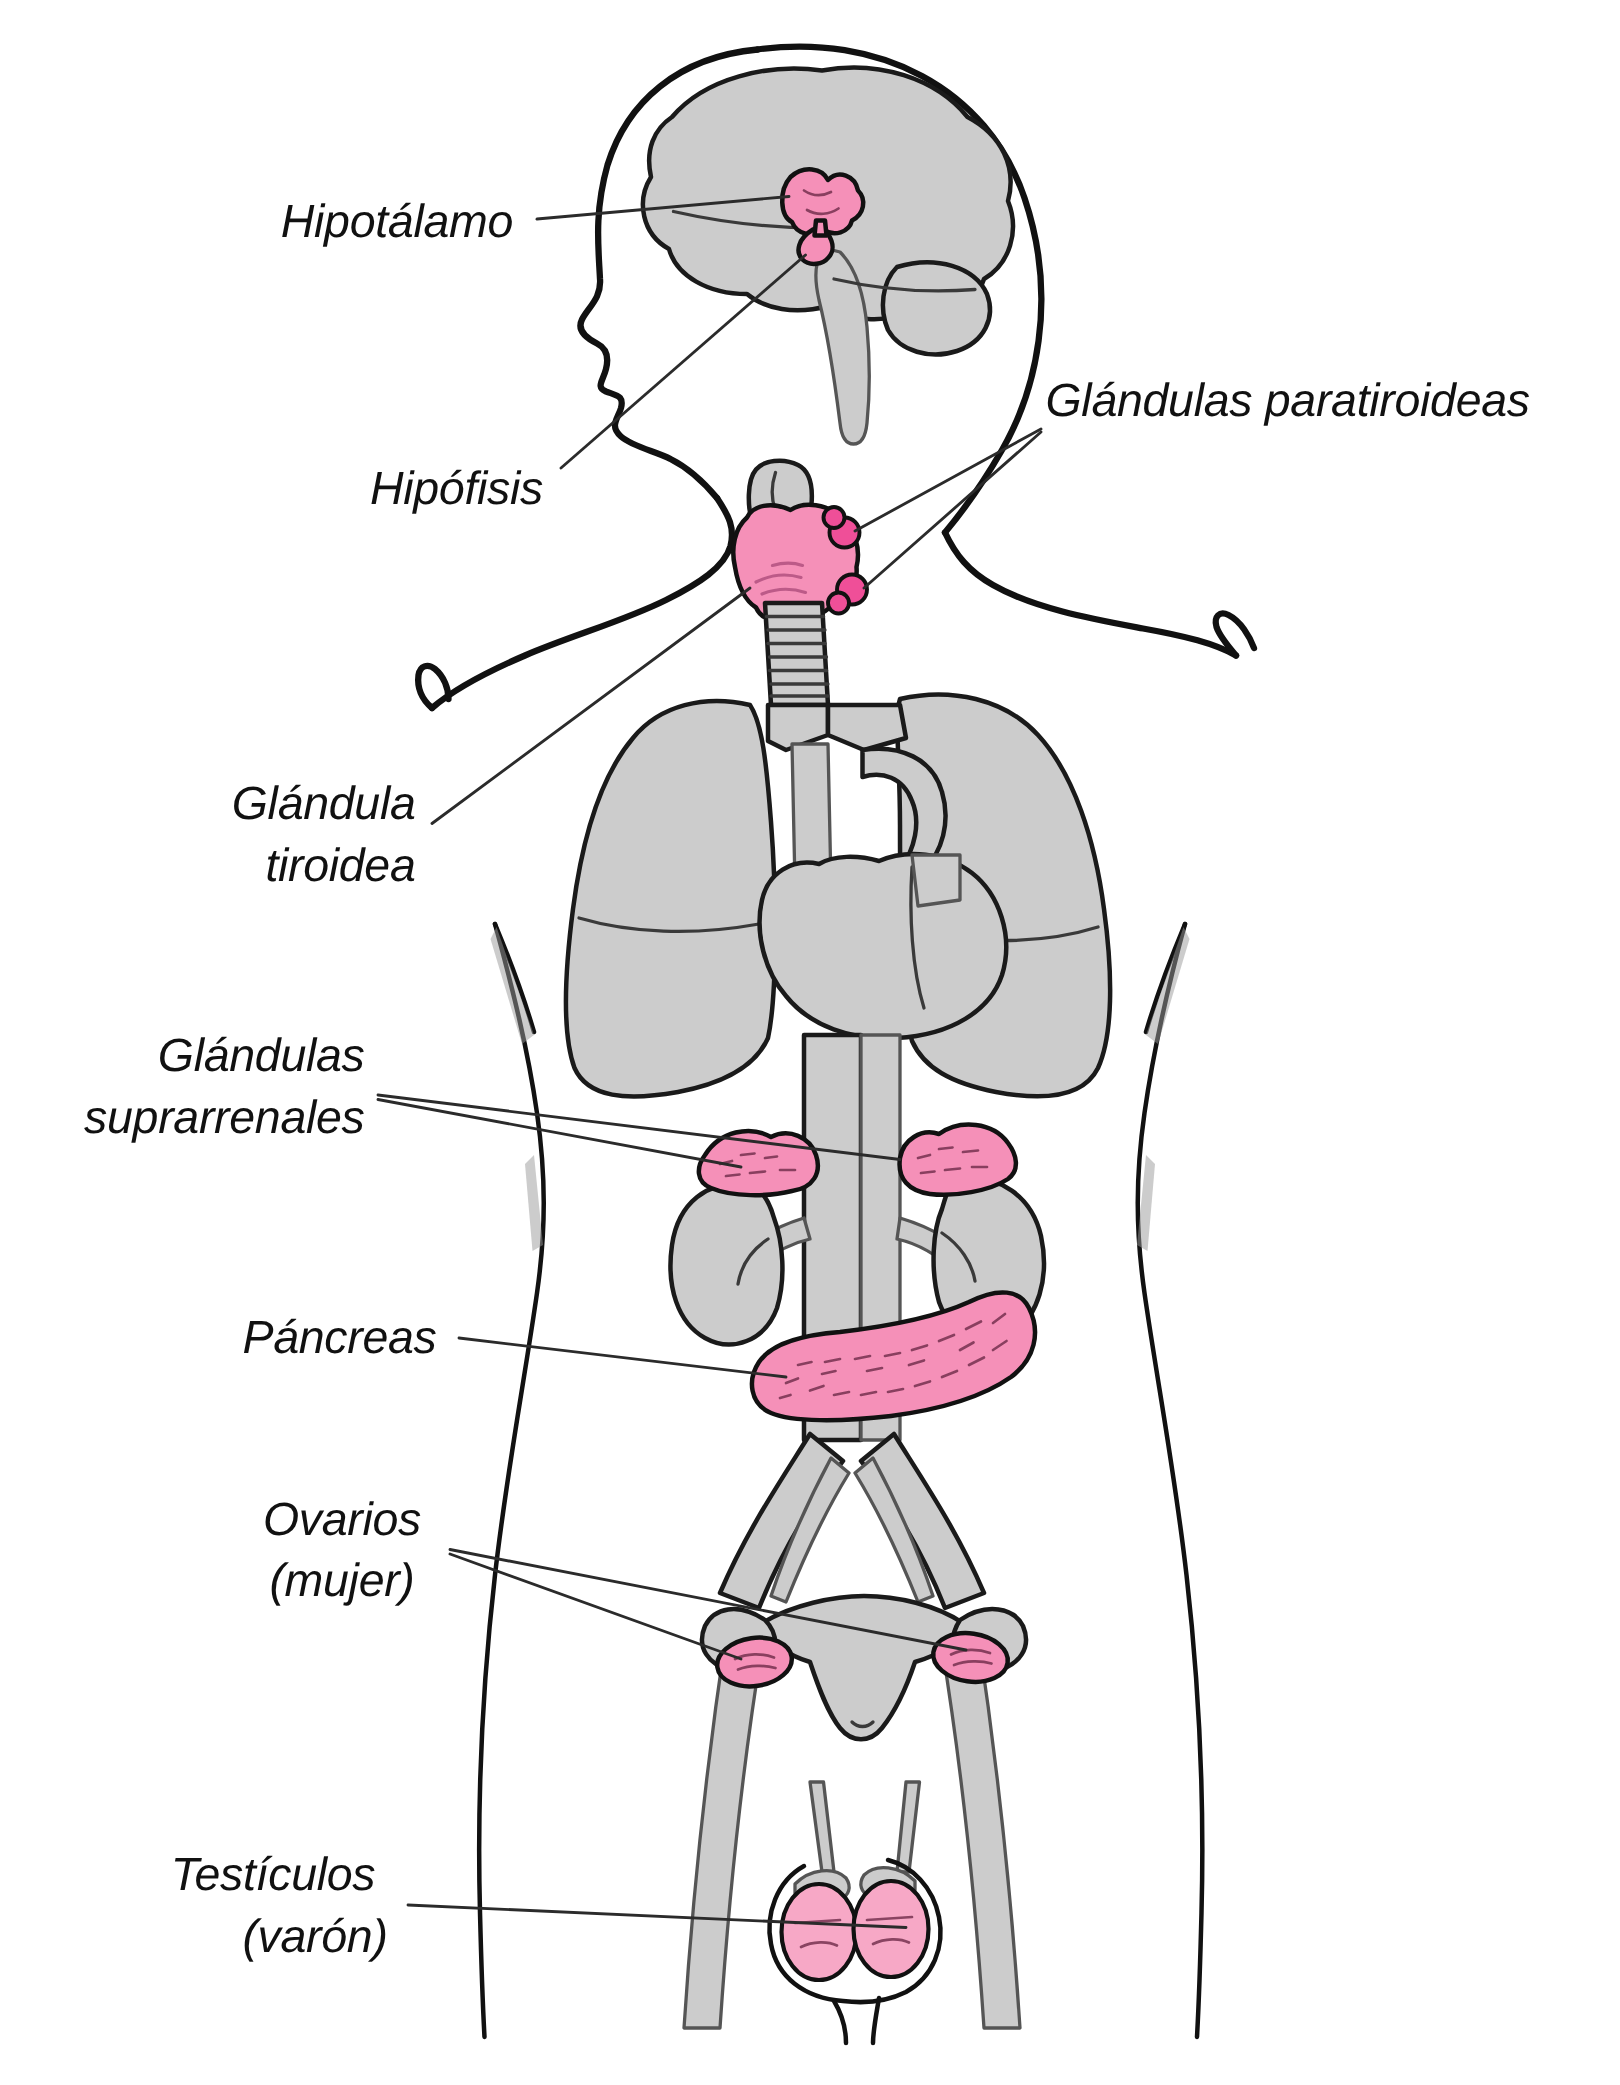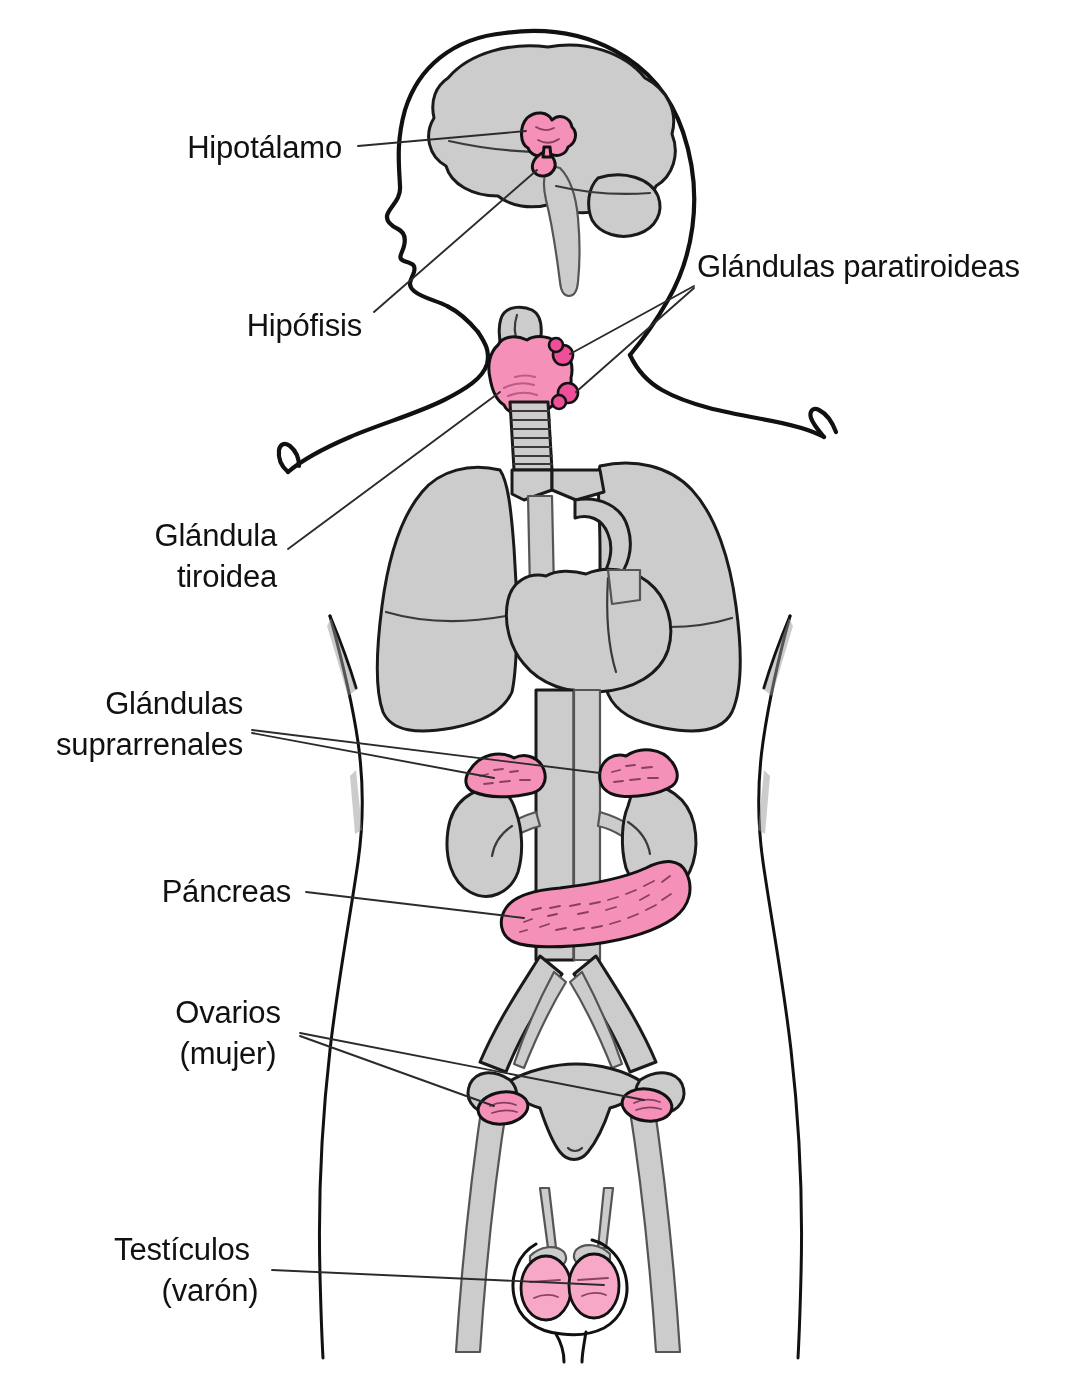--- a/index.html
+++ b/index.html
@@ -12,20 +12,21 @@
     height: 1390px;
     font-family: "Liberation Sans", sans-serif;
     position: relative;
     overflow: hidden;
   }
   #figure-root {
     position: absolute;
     left: 0; top: 0;
     width: 1080px;
     height: 1390px;
+    font-style: italic;
   }
   svg#diagram {
     display: block;
     width: 1080px;
     height: 1390px;
   }
   .lbl {
     font-family: "Liberation Sans", sans-serif;
     font-size: 31px;
     fill: #111111;

